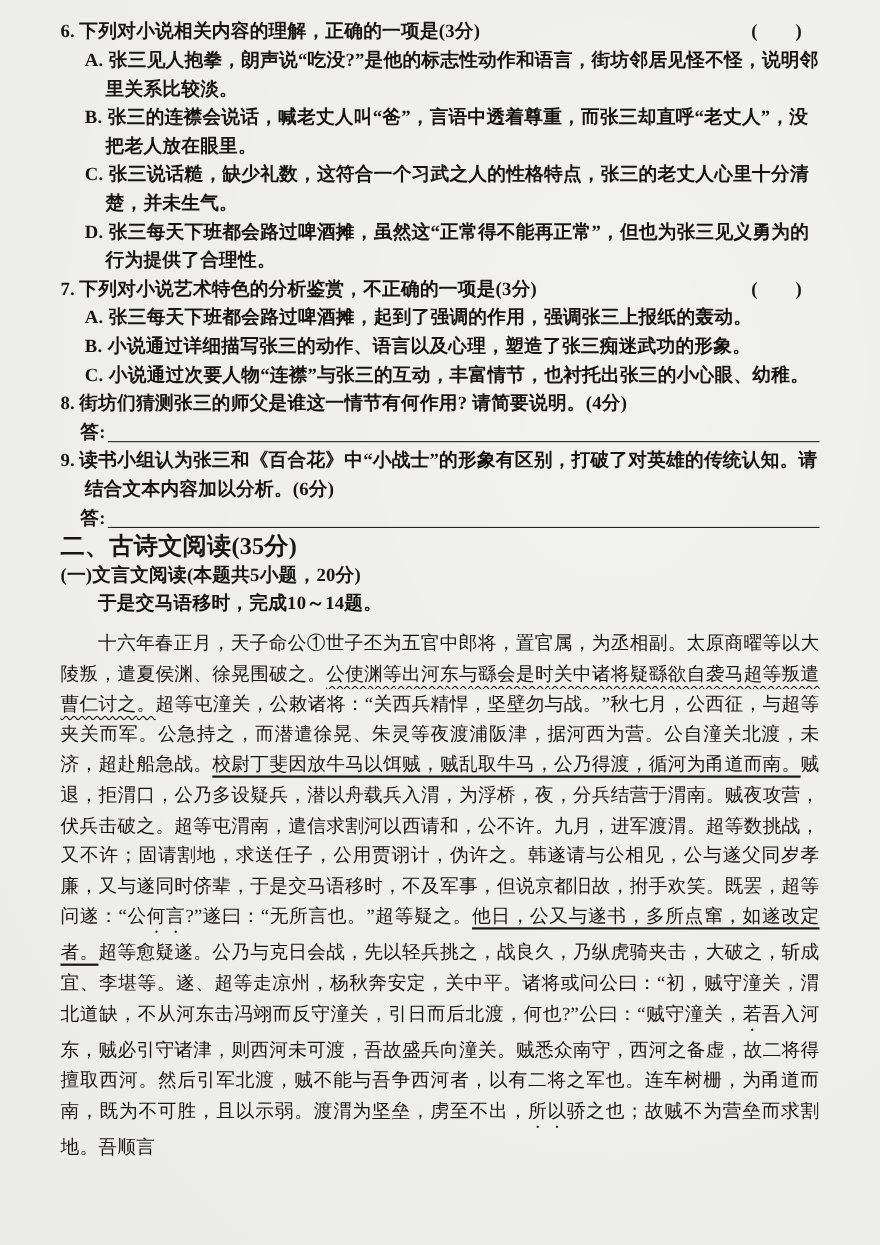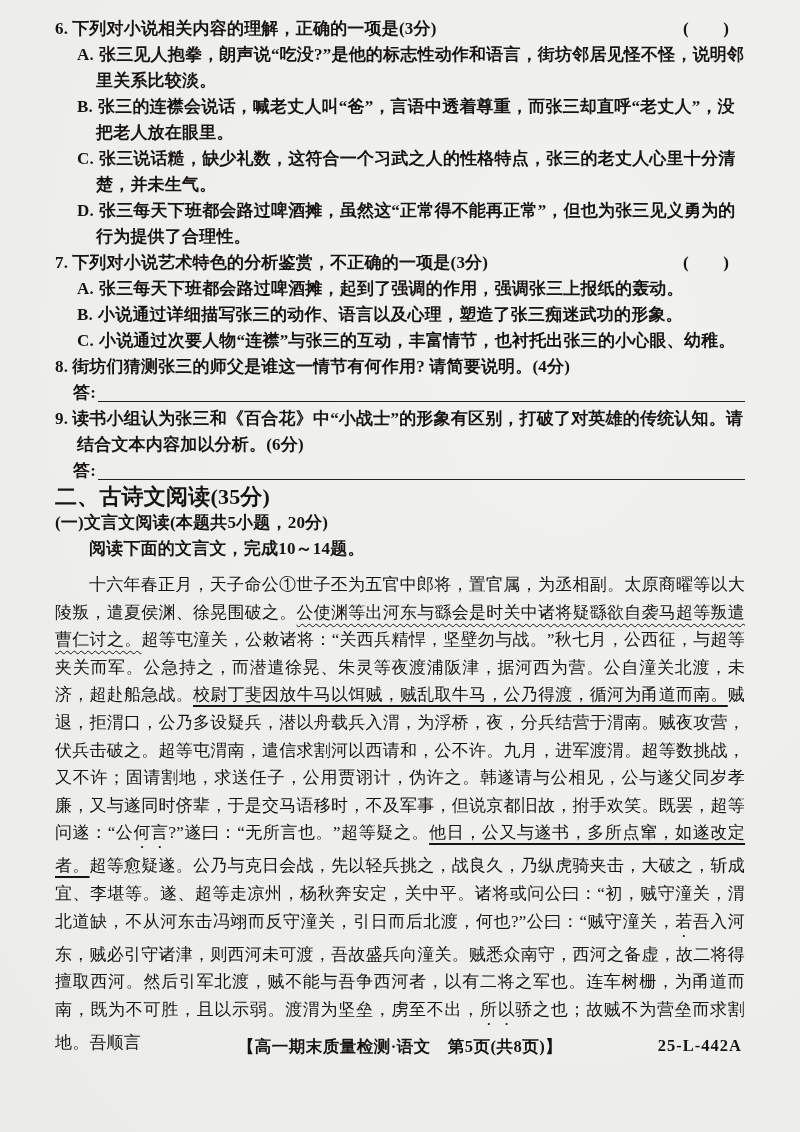--- a/index.html
+++ b/index.html
@@ -106,24 +106,20 @@
     <div>
       <div class="q-text"><span class="q-num">9.</span><span>读书小组认为张三和《百合花》中“小战士”的形象有区别，打破了对英雄的传统认知。请结合文本内容加以分析。(6分)</span></div>
       <div class="answer-row">
         <span class="ans-label">答:</span>
         <span class="blank"></span>
       </div>
     </div>
 
     <div class="sec-heading">二、古诗文阅读(35分)</div>
     <div class="sub-heading">(一)文言文阅读(本题共5小题，20分)</div>
-    <div class="instruction">阅读下面的文言文，完成10～14题。</div>
+    <div class="instruction">于是交马语移时，完成10～14题。</div>
 
   </div>
 
   <p class="passage" id="passage"><span class="seg-plain">十六年春正月，天子命公①世子丕为五官中郎将，置官属，为丞相副。太原商曜等以大陵叛，遣夏侯渊、徐晃围破之。</span><span class="seg-wavy">公使渊等出河东与繇会是时关中诸将疑繇欲自袭马超等叛遣曹仁讨之。</span><span class="seg-plain">超等屯潼关，公敕诸将：“关西兵精悍，坚壁勿与战。”秋七月，公西征，与超等夹关而军。公急持之，而潜遣徐晃、朱灵等夜渡浦阪津，据河西为营。公自潼关北渡，未济，超赴船急战。</span><span class="seg-underline">校尉丁斐因放牛马以饵贼，贼乱取牛马，公乃得渡，循河为甬道而南。</span><span class="seg-plain">贼退，拒渭口，公乃多设疑兵，潜以舟载兵入渭，为浮桥，夜，分兵结营于渭南。贼夜攻营，伏兵击破之。超等屯渭南，遣信求割河以西请和，公不许。九月，进军渡渭。超等数挑战，又不许；固请割地，求送任子，公用贾诩计，伪许之。韩遂请与公相见，公与遂父同岁孝廉，又与遂同时侪辈，于是交马语移时，不及军事，但说京都旧故，拊手欢笑。既罢，超等问遂：“公</span><span class="seg-dots">何言</span><span class="seg-plain">?”遂曰：“无所言也。”超等疑之。</span><span class="seg-underline">他日，公又与遂书，多所点窜，如遂改定者。</span><span class="seg-plain">超等愈疑遂。公乃与克日会战，先以轻兵挑之，战良久，乃纵虎骑夹击，大破之，斩成宜、李堪等。遂、超等走凉州，杨秋奔安定，关中平。诸将或问公曰：“初，贼守潼关，渭北道缺，不从河东击冯翊而反守潼关，引日而后北渡，何也?”公曰：“贼守潼关，</span><span class="seg-dots">若</span><span class="seg-plain">吾入河东，贼必引守诸津，则西河未可渡，吾故盛兵向潼关。贼悉众南守，西河之备虚，故二将得擅取西河。然后引军北渡，贼不能与吾争西河者，以有二将之军也。连车树栅，为甬道而南，既为不可胜，且以示弱。渡渭为坚垒，虏至不出，</span><span class="seg-dots">所以</span><span class="seg-plain">骄之也；故贼不为营垒而求割地。吾顺言</span></p>
 
-  <div class="footer">
-    <span>【高一期末质量检测·语文　第5页(共8页)】</span>
-    <span class="footer-code">25-L-442A</span>
-  </div>
 
 </div>
 
 </body></html>

